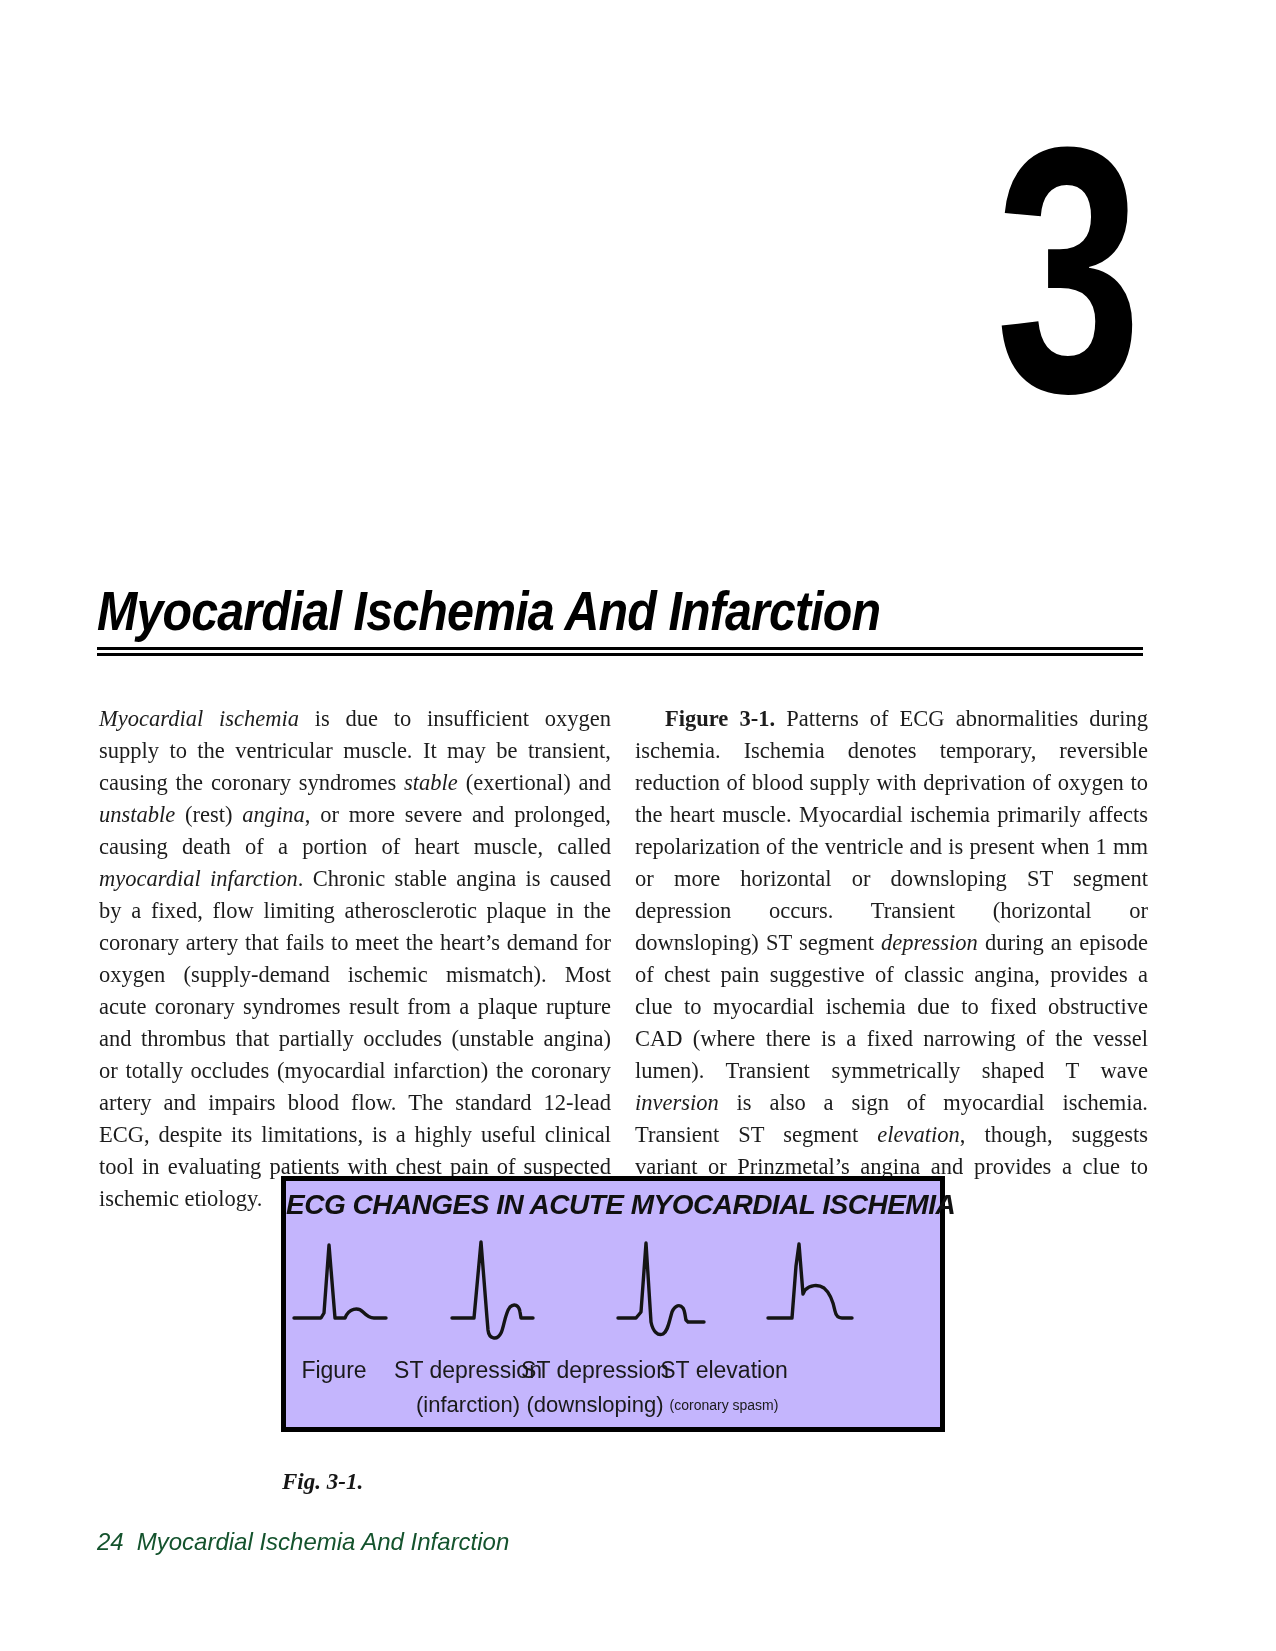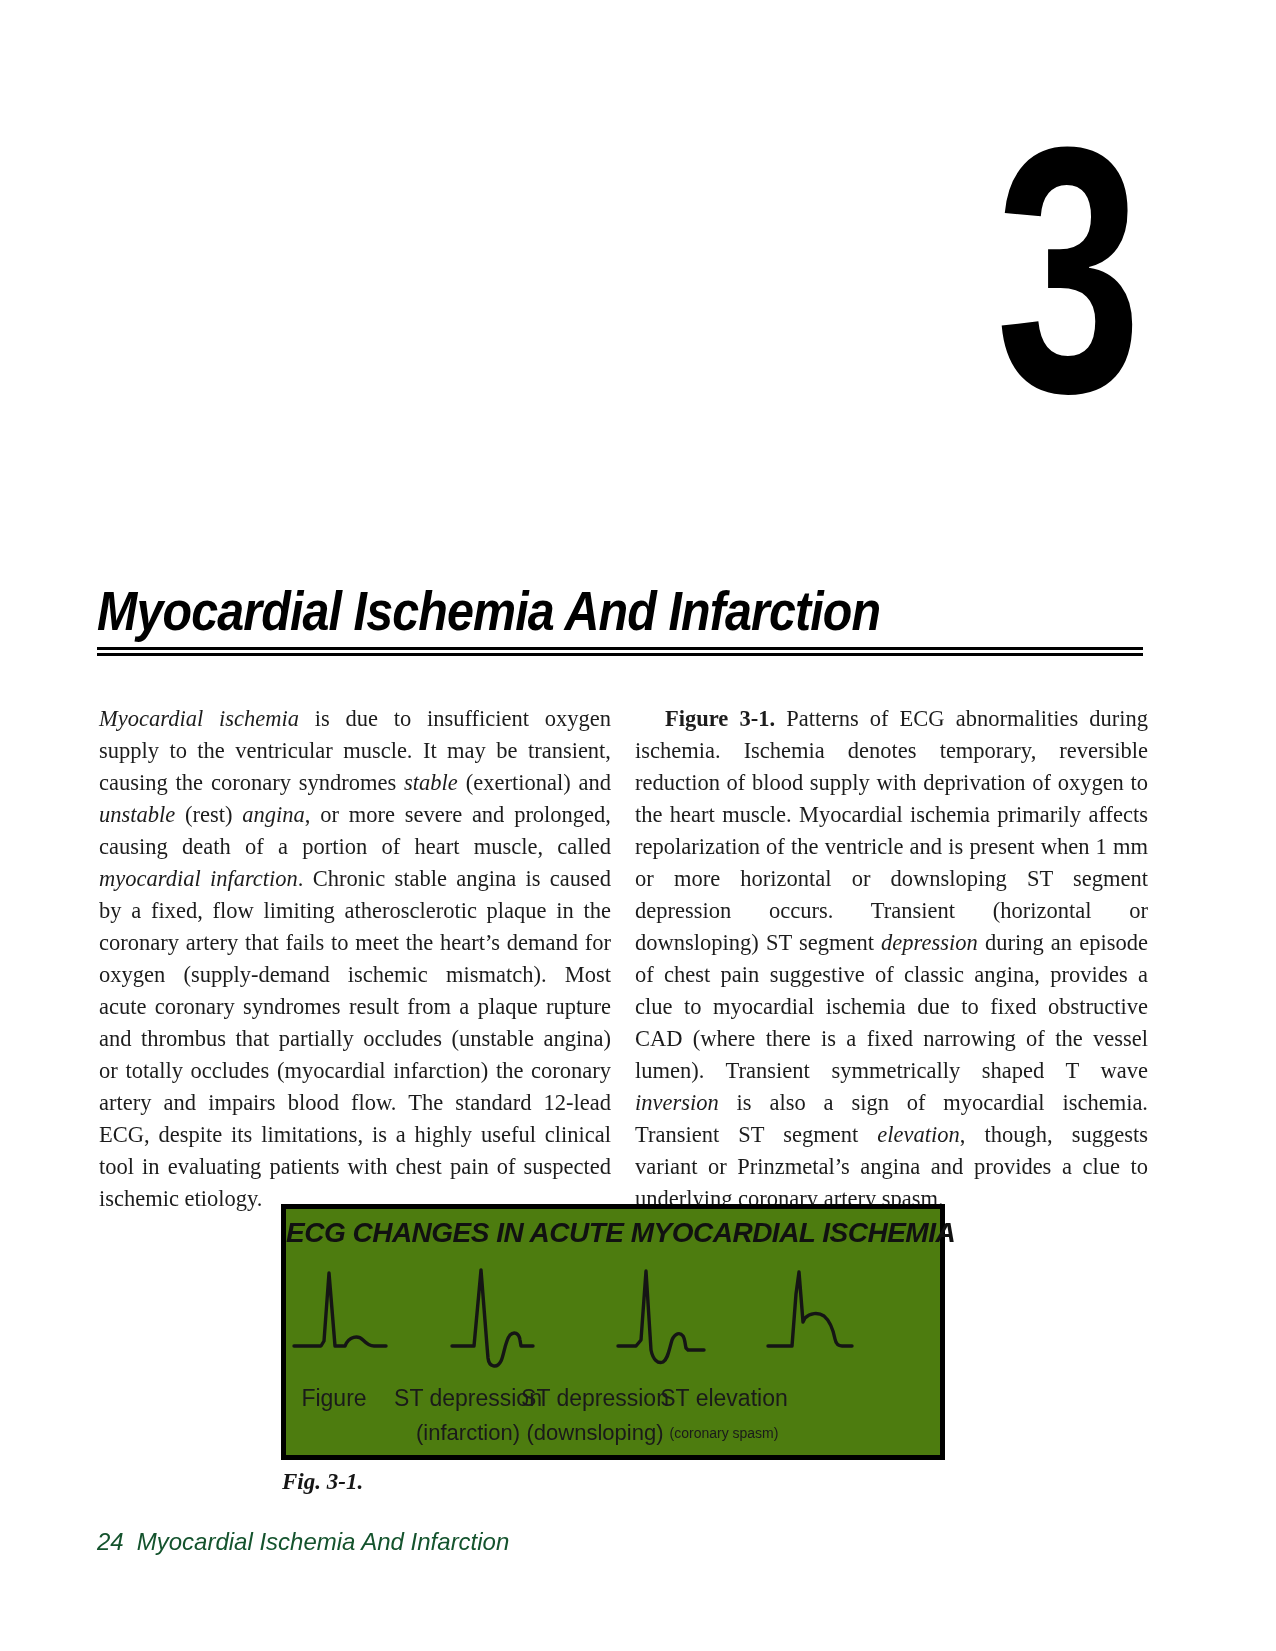--- a/index.html
+++ b/index.html
@@ -19,22 +19,22 @@
 
   .col{position:absolute;top:701px;}
   .col-left{left:97px;width:516px;}
   .col-right{left:633px;width:517px;}
   .body-par{margin:2px;font-size:22.5px;line-height:32px;text-align:justify;
     color:#1c1c1c;}
   .body-par.indent{text-indent:30px;}
   .it{font-style:italic;}
   .bd{font-weight:bold;}
 
-  .figure-box{position:absolute;left:281px;top:1204px;width:664px;height:256px;
-    border:5px solid #000;box-sizing:border-box;background:#4d7c0f;}
+  .figure-box{position:absolute;left:281px;top:1176px;width:664px;height:256px;
+    border:5px solid #000;box-sizing:border-box;background:#c4b5fd;}
   .fig-inner{position:relative;width:100%;height:100%;}
   .figure-title{position:absolute;top:8px;left:0;right:14px;text-align:center;
     font-family:"Liberation Sans",sans-serif;font-weight:bold;font-style:italic;
     font-size:28px;color:#111;letter-spacing:-0.5px;white-space:nowrap;}
   .wave{position:absolute;top:57px;transform:translateX(-50%);}
   .wave path{fill:none;stroke:#151515;stroke-width:3.4;stroke-linecap:round;stroke-linejoin:round;}
   .lbl{position:absolute;top:176px;transform:translateX(-50%);width:210px;text-align:center;
     font-family:"Liberation Sans",sans-serif;color:#1a1a1a;}
   .lbl .l1{font-size:23px;line-height:26px;}
   .lbl .l2{font-size:22px;line-height:26px;margin-top:9px;}

